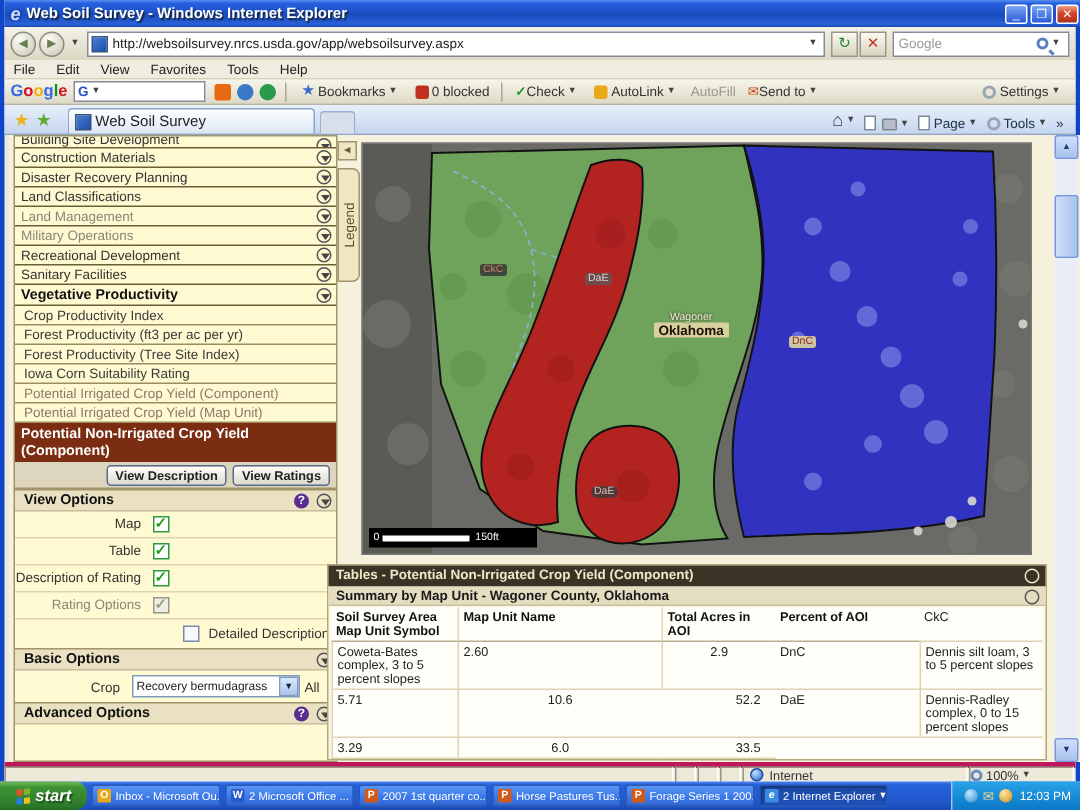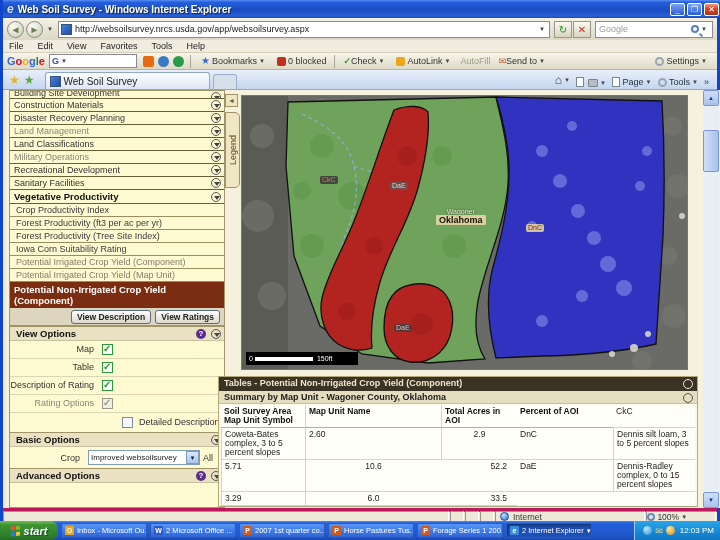--- a/index.html
+++ b/index.html
@@ -298,22 +298,22 @@
       <span class="cmdbar-item"><span class="gear"></span>&nbsp;<span>Tools</span><span class="dd">▼</span></span>
       <span class="cmdbar-item">»</span>
     </div>
 
     <div id="page">
 
       <div id="sidebar">
         <div class="sb-item first"><span>Building Site Development</span><span class="exp-ico"></span></div>
         <div class="sb-item"><span>Construction Materials</span><span class="exp-ico"></span></div>
         <div class="sb-item"><span>Disaster Recovery Planning</span><span class="exp-ico"></span></div>
+        <div class="sb-item"><span>Land Classifications</span><span class="exp-ico"></span></div>
         <div class="sb-item dim"><span>Land Management</span><span class="exp-ico"></span></div>
-        <div class="sb-item"><span>Land Classifications</span><span class="exp-ico"></span></div>
         <div class="sb-item dim"><span>Military Operations</span><span class="exp-ico"></span></div>
         <div class="sb-item"><span>Recreational Development</span><span class="exp-ico"></span></div>
         <div class="sb-item"><span>Sanitary Facilities</span><span class="exp-ico"></span></div>
         <div class="sb-head"><span>Vegetative Productivity</span><span class="exp-ico" style="top:2px;"></span></div>
         <div class="sb-sub">Crop Productivity Index</div>
         <div class="sb-sub">Forest Productivity (ft3 per ac per yr)</div>
         <div class="sb-sub">Forest Productivity (Tree Site Index)</div>
         <div class="sb-sub">Iowa Corn Suitability Rating</div>
         <div class="sb-sub dim">Potential Irrigated Crop Yield (Component)</div>
         <div class="sb-sub dim">Potential Irrigated Crop Yield (Map Unit)</div>
@@ -357,21 +357,21 @@
           <span id="detailed-label">Detailed Description</span>
         </div>
 
         <div class="opt-head">
           <span>Basic Options</span>
           <span class="exp-ico"></span>
         </div>
         <div class="bo-row">
           <span class="bo-label">Crop</span>
           <span class="select">
-            <span class="sel-text">Improved websoilsurvey</span>
+            <span class="sel-text">Recovery bermudagrass</span>
             <span class="sel-arrow">▼</span>
           </span>
           <span class="bo-after">All</span>
         </div>
         <div class="opt-head">
           <span>Advanced Options</span>
           <span class="help-ico">?</span>
           <span class="exp-ico"></span>
         </div>
       </div>

